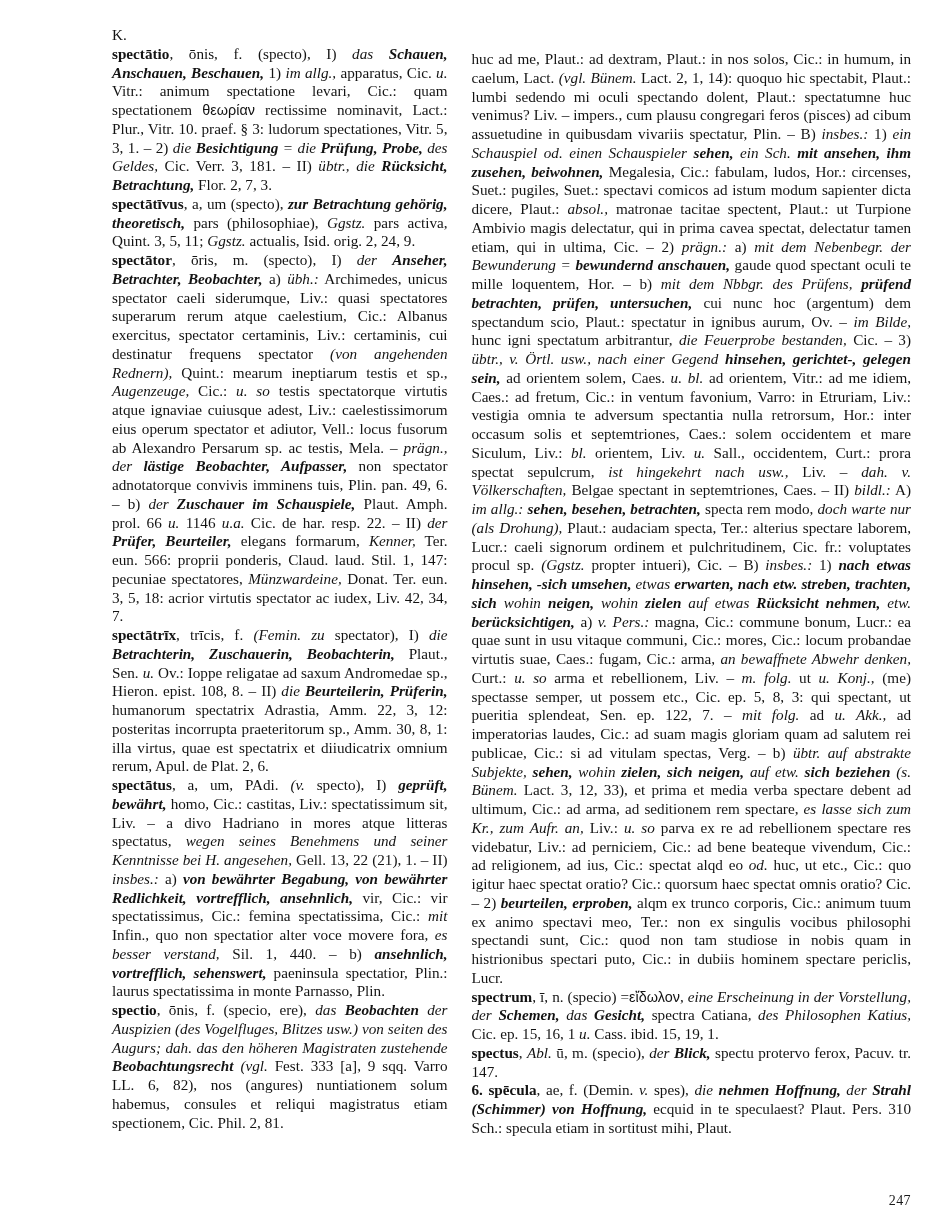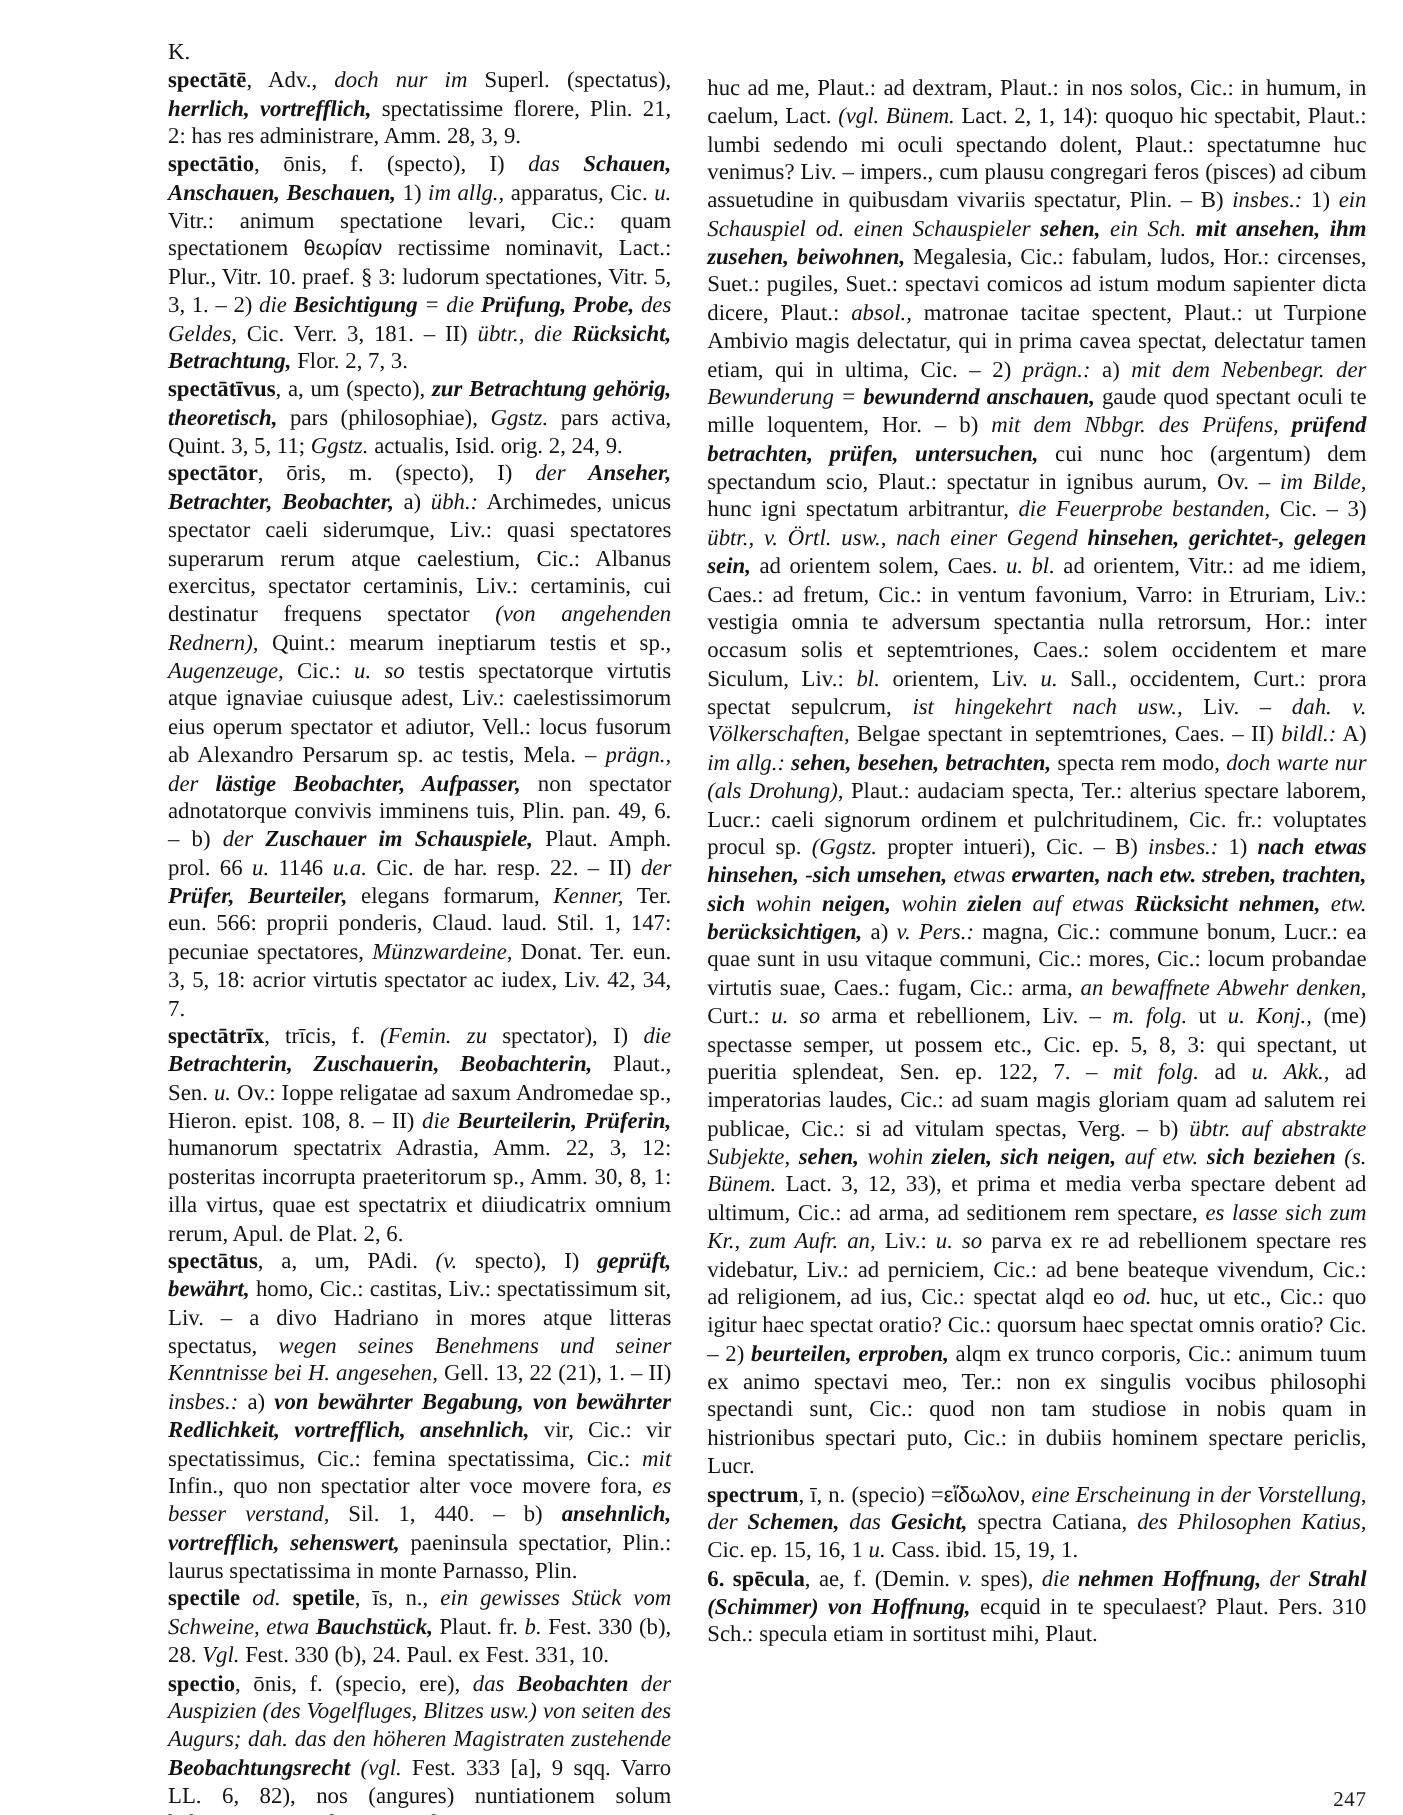--- a/index.html
+++ b/index.html
@@ -80,35 +80,34 @@
 </head>
 <body>
 
 <div class="page">
 
   <div class="columns">
 
     <div class="col col-left">
       <div class="runhead">K.</div>
       <div>
-          <p class="entry"><span class="hw">spectātē</span>, Adv., <span class="de">doch nur im</span> Superl. (spectatus), <span class="deb">herrlich, vortrefflich,</span> spectatissime florere, Plin. 21, 2: has res administrare, Amm. 28, 3, 9.</p>
           <p class="entry"><span class="hw">spectātio</span>, ōnis, f. (specto), I) <span class="de">das </span><span class="deb">Schauen, Anschauen, Beschauen,</span> 1) <span class="de">im allg.,</span> apparatus, Cic. <span class="de">u.</span> Vitr.: animum spectatione levari, Cic.: quam spectationem <span class="gk">θεωρίαν</span> rectissime nominavit, Lact.: Plur., Vitr. 10. praef. § 3: ludorum spectationes, Vitr. 5, 3, 1. – 2) <span class="de">die </span><span class="deb">Besichtigung</span><span class="de"> = die </span><span class="deb">Prüfung, Probe,</span><span class="de"> des Geldes,</span> Cic. Verr. 3, 181. – II) <span class="de">übtr., die </span><span class="deb">Rücksicht, Betrachtung,</span> Flor. 2, 7, 3.</p>
           <p class="entry"><span class="hw">spectātīvus</span>, a, um (specto), <span class="deb">zur Betrachtung gehörig, theoretisch,</span> pars (philosophiae), <span class="de">Ggstz.</span> pars activa, Quint. 3, 5, 11; <span class="de">Ggstz.</span> actualis, Isid. orig. 2, 24, 9.</p>
           <p class="entry"><span class="hw">spectātor</span>, ōris, m. (specto), I) <span class="de">der </span><span class="deb">Anseher, Betrachter, Beobachter,</span> a) <span class="de">übh.:</span> Archimedes, unicus spectator caeli siderumque, Liv.: quasi spectatores superarum rerum atque caelestium, Cic.: Albanus exercitus, spectator certaminis, Liv.: certaminis, cui destinatur frequens spectator <span class="de">(von angehenden Rednern),</span> Quint.: mearum ineptiarum testis et sp., <span class="de">Augenzeuge,</span> Cic.: <span class="de">u. so</span> testis spectatorque virtutis atque ignaviae cuiusque adest, Liv.: caelestissimorum eius operum spectator et adiutor, Vell.: locus fusorum ab Alexandro Persarum sp. ac testis, Mela. – <span class="de">prägn., der </span><span class="deb">lästige Beobachter, Aufpasser,</span> non spectator adnotatorque convivis imminens tuis, Plin. pan. 49, 6. – b) <span class="de">der </span><span class="deb">Zuschauer im Schauspiele,</span> Plaut. Amph. prol. 66 <span class="de">u.</span> 1146 <span class="de">u.a.</span> Cic. de har. resp. 22. – II) <span class="de">der </span><span class="deb">Prüfer, Beurteiler,</span> elegans formarum, <span class="de">Kenner,</span> Ter. eun. 566: proprii ponderis, Claud. laud. Stil. 1, 147: pecuniae spectatores, <span class="de">Münzwardeine,</span> Donat. Ter. eun. 3, 5, 18: acrior virtutis spectator ac iudex, Liv. 42, 34, 7.</p>
           <p class="entry"><span class="hw">spectātrīx</span>, trīcis, f. <span class="de">(Femin. zu</span> spectator), I) <span class="de">die </span><span class="deb">Betrachterin, Zuschauerin, Beobachterin,</span> Plaut., Sen. <span class="de">u.</span> Ov.: Ioppe religatae ad saxum Andromedae sp., Hieron. epist. 108, 8. – II) <span class="de">die </span><span class="deb">Beurteilerin, Prüferin,</span> humanorum spectatrix Adrastia, Amm. 22, 3, 12: posteritas incorrupta praeteritorum sp., Amm. 30, 8, 1: illa virtus, quae est spectatrix et diiudicatrix omnium rerum, Apul. de Plat. 2, 6.</p>
           <p class="entry"><span class="hw">spectātus</span>, a, um, PAdi. <span class="de">(v.</span> specto), I) <span class="deb">geprüft, bewährt,</span> homo, Cic.: castitas, Liv.: spectatissimum sit, Liv. – a divo Hadriano in mores atque litteras spectatus, <span class="de">wegen seines Benehmens und seiner Kenntnisse bei H. angesehen,</span> Gell. 13, 22 (21), 1. – II) <span class="de">insbes.:</span> a) <span class="deb">von bewährter Begabung, von bewährter Redlichkeit, vortrefflich, ansehnlich,</span> vir, Cic.: vir spectatissimus, Cic.: femina spectatissima, Cic.: <span class="de">mit</span> Infin., quo non spectatior alter voce movere fora, <span class="de">es besser verstand,</span> Sil. 1, 440. – b) <span class="deb">ansehnlich, vortrefflich, sehenswert,</span> paeninsula spectatior, Plin.: laurus spectatissima in monte Parnasso, Plin.</p>
-          <p class="entry"><span class="hw">spectile</span> <span class="de">od.</span> <span class="hw">spetile</span>, īs, n., <span class="de">ein gewisses Stück vom Schweine, etwa </span><span class="deb">Bauchstück,</span> Plaut. fr. <span class="de">b.</span> Fest. 330 (b), 28. <span class="de">Vgl.</span> Fest. 330 (b), 24. Paul. ex Fest. 331, 10.</p>
           <p class="entry"><span class="hw">spectio</span>, ōnis, f. (specio, ere), <span class="de">das </span><span class="deb">Beobachten</span><span class="de"> der Auspizien (des Vogelfluges, Blitzes usw.) von seiten des Augurs; dah. das den höheren Magistraten zustehende </span><span class="deb">Beobachtungsrecht</span><span class="de"> (vgl.</span> Fest. 333 [a], 9 sqq. Varro LL. 6, 82), nos (angures) nuntiationem solum habemus, consules et reliqui magistratus etiam spectionem, Cic. Phil. 2, 81.</p>
         </div>
     </div>
 
     <div class="col col-right">
       <div>
           <p class="entry">huc ad me, Plaut.: ad dextram, Plaut.: in nos solos, Cic.: in humum, in caelum, Lact. <span class="de">(vgl. Bünem.</span> Lact. 2, 1, 14): quoquo hic spectabit, Plaut.: lumbi sedendo mi oculi spectando dolent, Plaut.: spectatumne huc venimus? Liv. – impers., cum plausu congregari feros (pisces) ad cibum assuetudine in quibusdam vivariis spectatur, Plin. – B) <span class="de">insbes.:</span> 1) <span class="de">ein Schauspiel od. einen Schauspieler </span><span class="deb">sehen,</span><span class="de"> ein Sch. </span><span class="deb">mit ansehen, ihm zusehen, beiwohnen,</span> Megalesia, Cic.: fabulam, ludos, Hor.: circenses, Suet.: pugiles, Suet.: spectavi comicos ad istum modum sapienter dicta dicere, Plaut.: <span class="de">absol.,</span> matronae tacitae spectent, Plaut.: ut Turpione Ambivio magis delectatur, qui in prima cavea spectat, delectatur tamen etiam, qui in ultima, Cic. – 2) <span class="de">prägn.:</span> a) <span class="de">mit dem Nebenbegr. der Bewunderung = </span><span class="deb">bewundernd anschauen,</span> gaude quod spectant oculi te mille loquentem, Hor. – b) <span class="de">mit dem Nbbgr. des Prüfens, </span><span class="deb">prüfend betrachten, prüfen, untersuchen,</span> cui nunc hoc (argentum) dem spectandum scio, Plaut.: spectatur in ignibus aurum, Ov. – <span class="de">im Bilde,</span> hunc igni spectatum arbitrantur, <span class="de">die Feuerprobe bestanden,</span> Cic. – 3) <span class="de">übtr., v. Örtl. usw., nach einer Gegend </span><span class="deb">hinsehen, gerichtet-, gelegen sein,</span> ad orientem solem, Caes. <span class="de">u. bl.</span> ad orientem, Vitr.: ad me idiem, Caes.: ad fretum, Cic.: in ventum favonium, Varro: in Etruriam, Liv.: vestigia omnia te adversum spectantia nulla retrorsum, Hor.: inter occasum solis et septemtriones, Caes.: solem occidentem et mare Siculum, Liv.: <span class="de">bl.</span> orientem, Liv. <span class="de">u.</span> Sall., occidentem, Curt.: prora spectat sepulcrum, <span class="de">ist hingekehrt nach usw.,</span> Liv. – <span class="de">dah. v. Völkerschaften,</span> Belgae spectant in septemtriones, Caes. – II) <span class="de">bildl.:</span> A) <span class="de">im allg.:</span> <span class="deb">sehen, besehen, betrachten,</span> specta rem modo, <span class="de">doch warte nur (als Drohung),</span> Plaut.: audaciam specta, Ter.: alterius spectare laborem, Lucr.: caeli signorum ordinem et pulchritudinem, Cic. fr.: voluptates procul sp. <span class="de">(Ggstz.</span> propter intueri), Cic. – B) <span class="de">insbes.:</span> 1) <span class="deb">nach etwas hinsehen, -sich umsehen,</span><span class="de"> etwas </span><span class="deb">erwarten, nach etw. streben, trachten, sich</span><span class="de"> wohin </span><span class="deb">neigen,</span><span class="de"> wohin </span><span class="deb">zielen</span><span class="de"> auf etwas </span><span class="deb">Rücksicht nehmen,</span><span class="de"> etw. </span><span class="deb">berücksichtigen,</span> a) <span class="de">v. Pers.:</span> magna, Cic.: commune bonum, Lucr.: ea quae sunt in usu vitaque communi, Cic.: mores, Cic.: locum probandae virtutis suae, Caes.: fugam, Cic.: arma, <span class="de">an bewaffnete Abwehr denken,</span> Curt.: <span class="de">u. so</span> arma et rebellionem, Liv. – <span class="de">m. folg.</span> ut <span class="de">u. Konj.,</span> (me) spectasse semper, ut possem etc., Cic. ep. 5, 8, 3: qui spectant, ut pueritia splendeat, Sen. ep. 122, 7. – <span class="de">mit folg.</span> ad <span class="de">u. Akk.,</span> ad imperatorias laudes, Cic.: ad suam magis gloriam quam ad salutem rei publicae, Cic.: si ad vitulam spectas, Verg. – b) <span class="de">übtr. auf abstrakte Subjekte, </span><span class="deb">sehen,</span><span class="de"> wohin </span><span class="deb">zielen, sich neigen,</span><span class="de"> auf etw. </span><span class="deb">sich beziehen</span> <span class="de">(s. Bünem.</span> Lact. 3, 12, 33), et prima et media verba spectare debent ad ultimum, Cic.: ad arma, ad seditionem rem spectare, <span class="de">es lasse sich zum Kr., zum Aufr. an,</span> Liv.: <span class="de">u. so</span> parva ex re ad rebellionem spectare res videbatur, Liv.: ad perniciem, Cic.: ad bene beateque vivendum, Cic.: ad religionem, ad ius, Cic.: spectat alqd eo <span class="de">od.</span> huc, ut etc., Cic.: quo igitur haec spectat oratio? Cic.: quorsum haec spectat omnis oratio? Cic. – 2) <span class="deb">beurteilen, erproben,</span> alqm ex trunco corporis, Cic.: animum tuum ex animo spectavi meo, Ter.: non ex singulis vocibus philosophi spectandi sunt, Cic.: quod non tam studiose in nobis quam in histrionibus spectari puto, Cic.: in dubiis hominem spectare periclis, Lucr.</p>
           <p class="entry"><span class="hw">spectrum</span>, ī, n. (specio) =<span class="gk">εἴδωλον</span>, <span class="de">eine Erscheinung in der Vorstellung, der </span><span class="deb">Schemen,</span><span class="de"> das </span><span class="deb">Gesicht,</span> spectra Catiana, <span class="de">des Philosophen Katius,</span> Cic. ep. 15, 16, 1 <span class="de">u.</span> Cass. ibid. 15, 19, 1.</p>
+          <p class="entry"><span class="hw">spectus</span>, <span class="de">Abl.</span> ū, m. (specio), <span class="de">der </span><span class="deb">Blick,</span> spectu protervo ferox, Pacuv. tr. 147.</p>
           <p class="entry"><span class="hw">6. spēcula</span>, ae, f. (Demin. <span class="de">v.</span> spes), <span class="de">die </span><span class="deb">nehmen Hoffnung,</span><span class="de"> der </span><span class="deb">Strahl (Schimmer) von Hoffnung,</span> ecquid in te speculaest? Plaut. Pers. 310 Sch.: specula etiam in sortitust mihi, Plaut.</p>
         </div>
     </div>
 
   </div>
 
   <div class="folio">247</div>
 
 </div>
 

